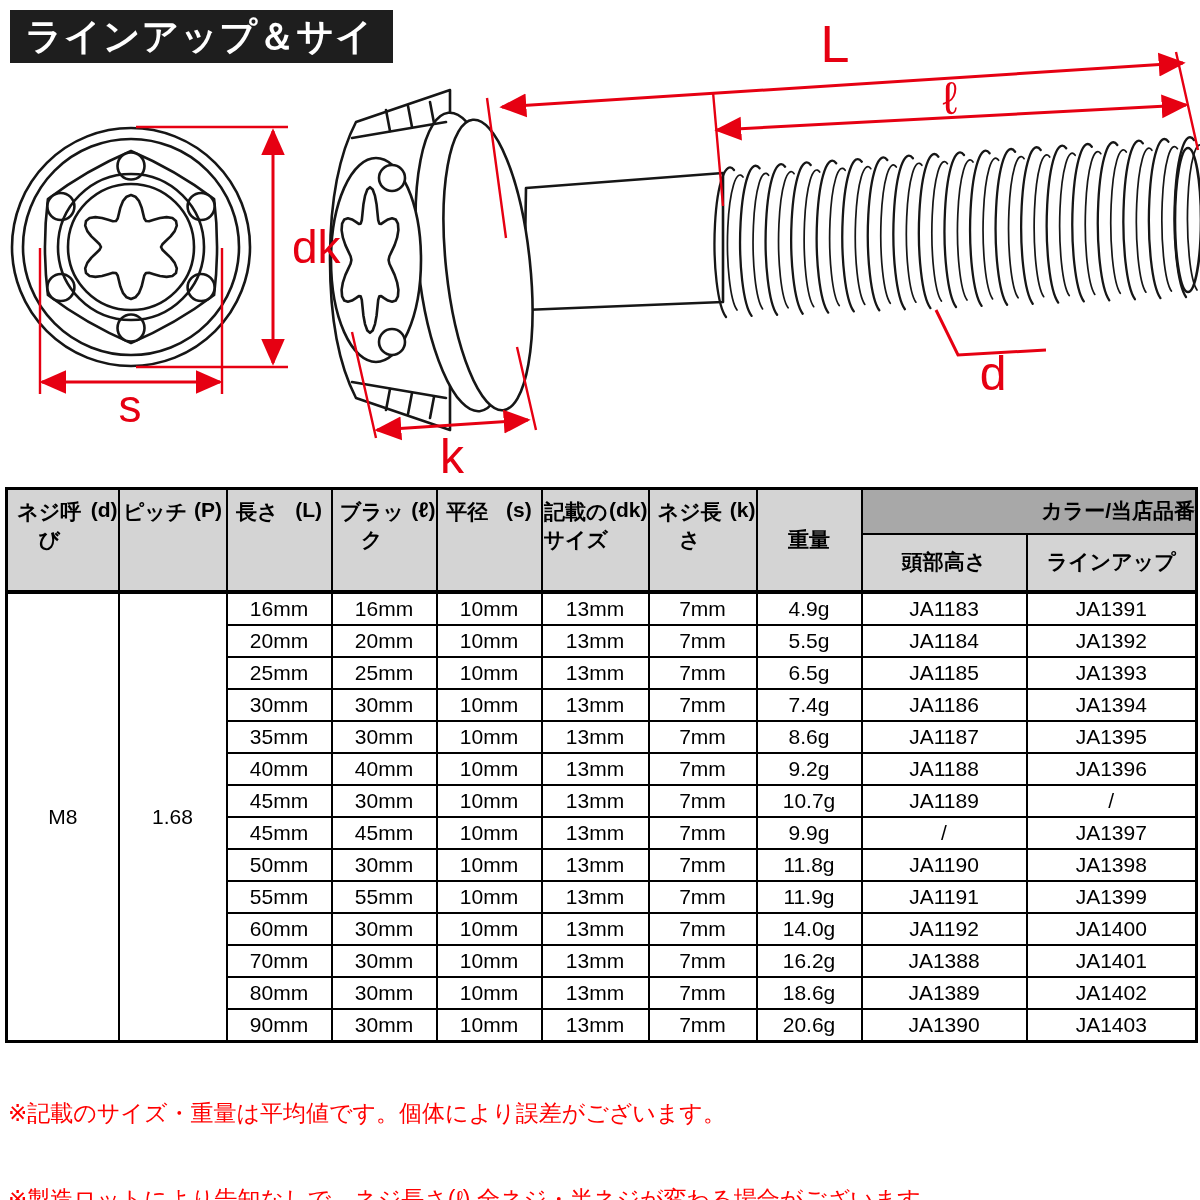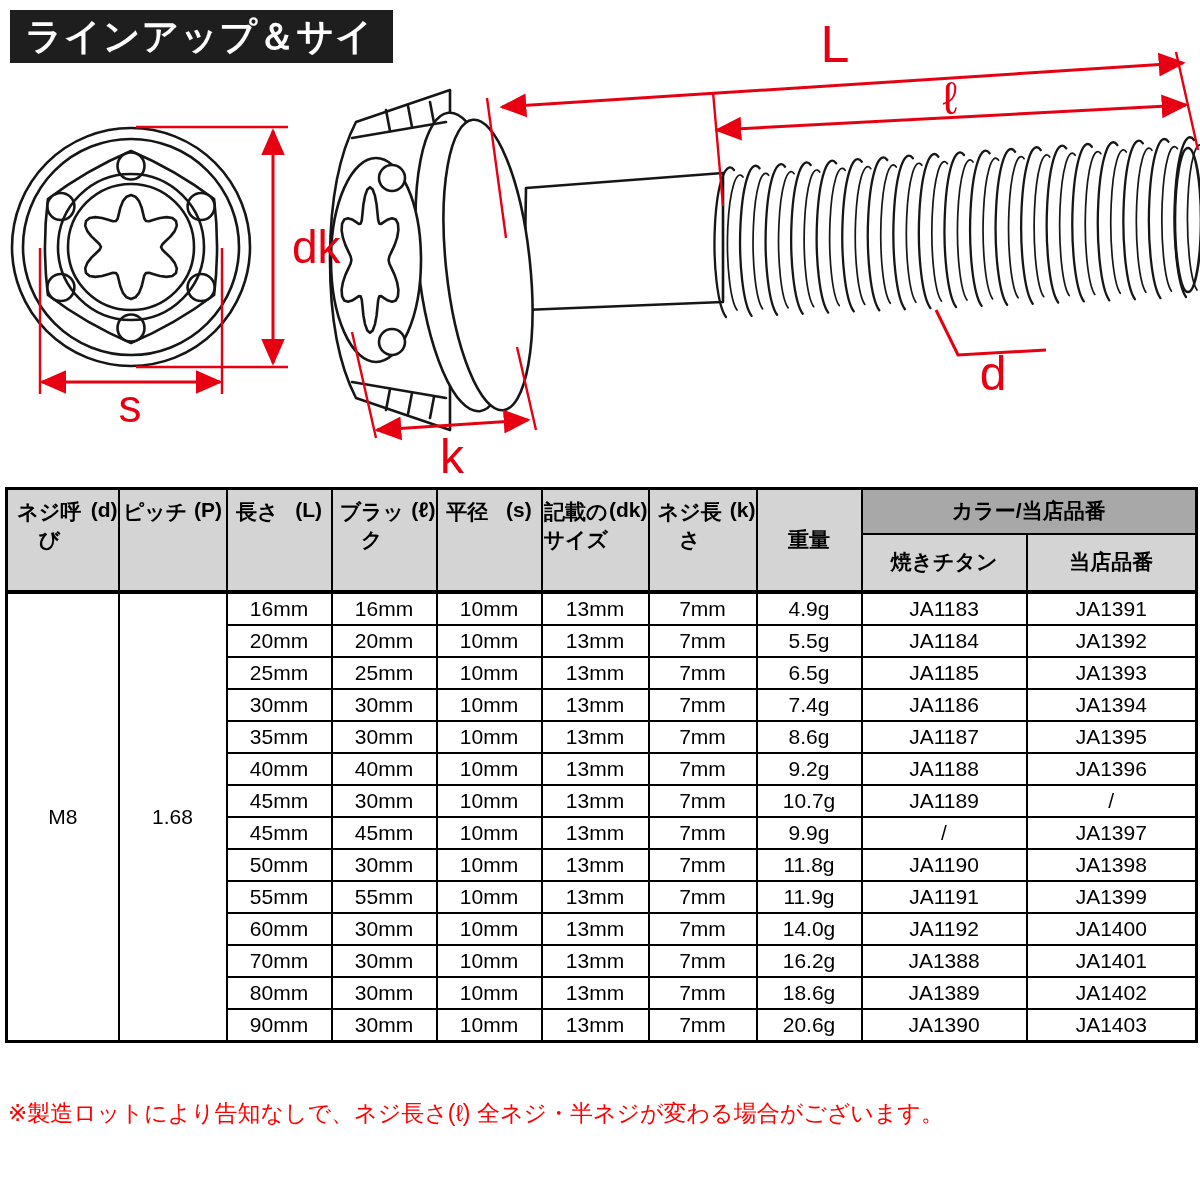--- a/index.html
+++ b/index.html
@@ -12,21 +12,21 @@
     background:#1e1e1e;color:#fff;font-size:37px;font-weight:bold;
     line-height:54px;padding-left:15px;box-sizing:border-box;letter-spacing:1px;
   }
   svg.diagram{position:absolute;left:0;top:10px;}
   table.spec{
     position:absolute;left:5px;top:487px;width:1190px;
     border-collapse:collapse;table-layout:fixed;border:3px solid #000;
   }
   .spec th,.spec td{border:2px solid #000;text-align:center;vertical-align:middle;padding:0;}
   .spec thead th{background:#d4d4d4;font-weight:bold;font-size:21px;}
-  .spec thead th.group{background:#a8a8a8;height:34px;}
+  .spec thead th.group{background:#a8a8a8;height:34px;text-align:right;}
   .spec thead tr.sub th{height:44px;}
   .spec thead th.thick-b{border-bottom:4px solid #000;}
   .h2{display:flex;flex-direction:row;justify-content:space-around;height:84px;}
   .h1{display:flex;align-items:center;justify-content:center;height:100px;}
   .spec tbody td{height:30px;font-size:21px;background:#fff;}
   .notes{position:absolute;left:8px;top:1042px;color:#ff0000;font-size:23px;line-height:28.5px;white-space:pre;}
   .dim-label{font-weight:normal;}
 </style>
 </head>
 <body>
@@ -195,22 +195,22 @@
           </div>
       </th>
       <th rowspan="2" class="thick-b">
         <div class="h1">
             <span>重量</span>
           </div>
       </th>
       <th colspan="2" class="group">カラー/当店品番</th>
     </tr>
     <tr class="sub">
-      <th class="thick-b">焼きチタン</th>
-      <th class="thick-b">当店品番</th>
+      <th class="thick-b">頭部高さ</th>
+      <th class="thick-b">ラインアップ</th>
     </tr>
   </thead>
   <tbody>
       <tr>
         <td rowspan="14">M8</td>
         <td rowspan="14">1.68</td>
         <td>16mm</td>
         <td>16mm</td>
         <td>10mm</td>
         <td>13mm</td>
@@ -346,17 +346,18 @@
         <td>13mm</td>
         <td>7mm</td>
         <td>20.6g</td>
         <td>JA1390</td>
         <td>JA1403</td>
       </tr>
     </tbody>
 </table>
 
 <div class="notes">
+  <div>※記載のサイズ・重量は平均値です。個体により誤差がございます。</div>
   <div>※製造ロットにより告知なしで、ネジ長さ(ℓ) 全ネジ・半ネジが変わる場合がございます。</div>
   
   
   
 </div>
 
 </body></html>

